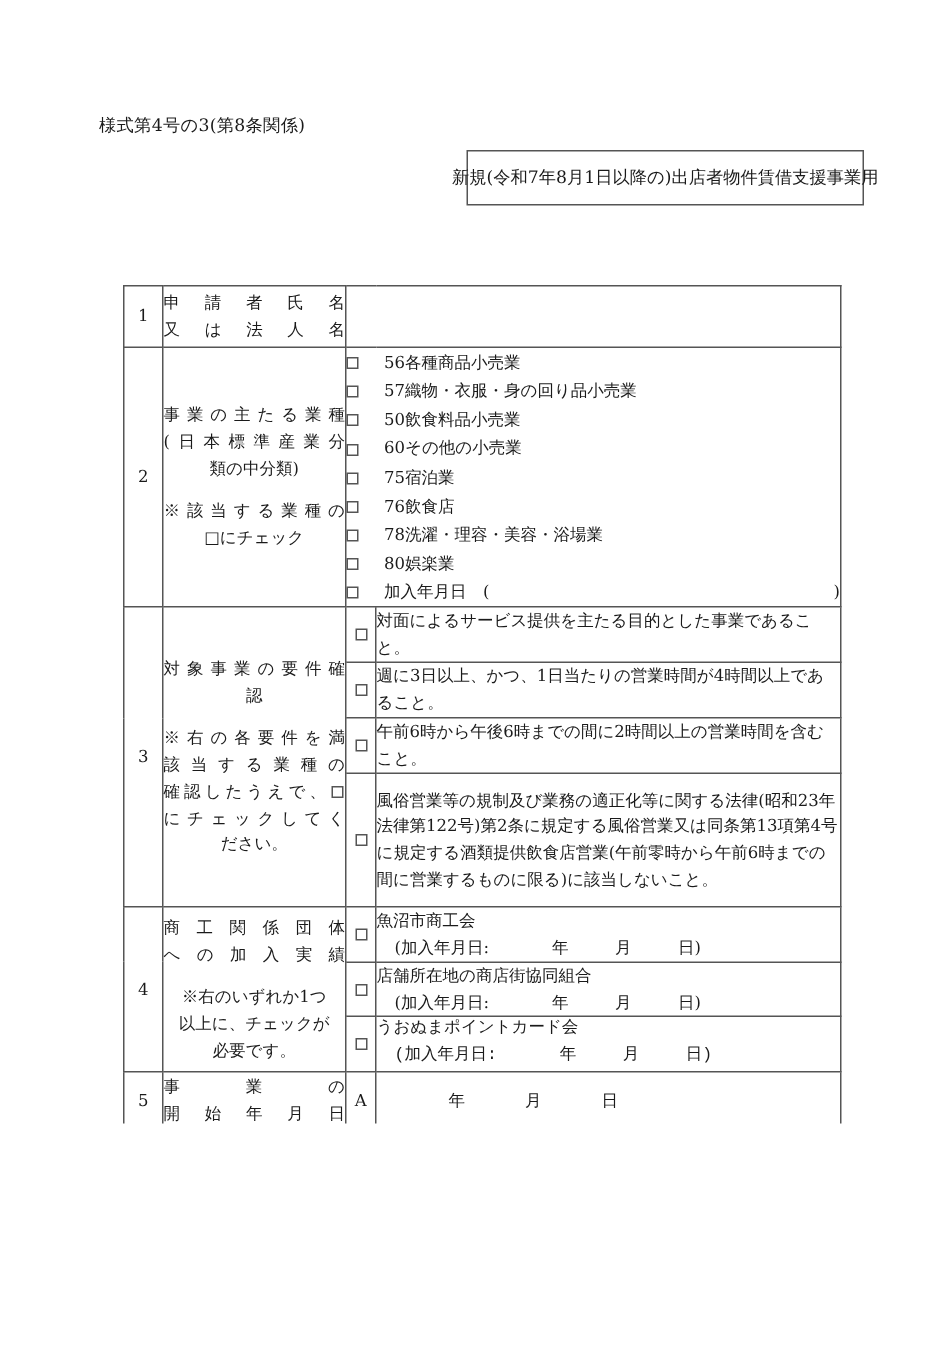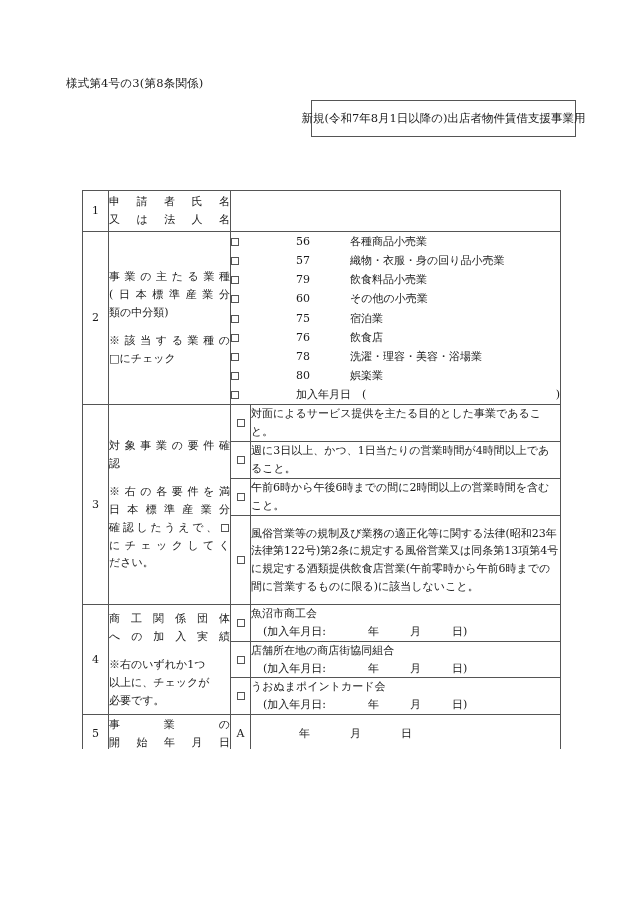--- a/index.html
+++ b/index.html
@@ -99,21 +99,21 @@
     vertical-align: middle;
   }
 
   
   .just {
     text-align: justify;
     text-align-last: justify;
     display: block;
     white-space: nowrap;
   }
-  .plain { display: block; white-space: nowrap; }
+  .plain { display: block; white-space: nowrap; text-align: center; }
   .spacer-line { display: block; height: 0.95em; }
 
   .cbox {
     display: inline-block;
     width: 8px;
     height: 8px;
     border: 1px solid #555;
     box-sizing: border-box;
     vertical-align: middle;
   }
@@ -128,21 +128,21 @@
   }
 
   
   .ind-list { display: block; }
   .ind-row {
     display: block;
     white-space: nowrap;
     line-height: 1.74;
   }
   .ind-row .bx { margin-right: 17px; }
-  .ind-label { display: inline-block; margin-left: 40px; }
+  .ind-label { display: inline-block; }
   .ind-paren-right { float: right; }
 
   
   .mem-name { display: block; white-space: nowrap; }
   .mem-date { display: block; white-space: nowrap; padding-left: 12px; }
   .mem-date .sp-y { display: inline-block; width: 42px; }
   .mem-date .sp-m { display: inline-block; width: 31px; }
   .mem-date .sp-d { display: inline-block; width: 31px; }
 
   
@@ -188,39 +188,39 @@
           <span class="just">(日本標準産業分</span>
           <span class="plain">類の中分類)</span>
           <span class="spacer-line"></span>
           <span class="just">※該当する業種の</span>
           <span class="plain">□にチェック</span>
         </td>
         <td class="body" colspan="2">
           <span class="ind-list">
             <span class="ind-row"><span class="cbox bx"></span><span class="ind-label">56</span><span class="ind-label">各種商品小売業</span></span>
             <span class="ind-row"><span class="cbox bx"></span><span class="ind-label">57</span><span class="ind-label">織物・衣服・身の回り品小売業</span></span>
-            <span class="ind-row"><span class="cbox bx"></span><span class="ind-label">79</span><span class="ind-label">飲食料品小売業</span></span>
+            <span class="ind-row"><span class="cbox bx"></span><span class="ind-label">50</span><span class="ind-label">飲食料品小売業</span></span>
             <span class="ind-row"><span class="cbox bx"></span><span class="ind-label">60</span><span class="ind-label">その他の小売業</span></span>
             <span class="ind-row"><span class="cbox bx"></span><span class="ind-label">75</span><span class="ind-label">宿泊業</span></span>
             <span class="ind-row"><span class="cbox bx"></span><span class="ind-label">76</span><span class="ind-label">飲食店</span></span>
             <span class="ind-row"><span class="cbox bx"></span><span class="ind-label">78</span><span class="ind-label">洗濯・理容・美容・浴場業</span></span>
             <span class="ind-row"><span class="cbox bx"></span><span class="ind-label">80</span><span class="ind-label">娯楽業</span></span>
             <span class="ind-row"><span class="cbox bx"></span><span class="ind-label">加入年月日　(</span><span class="ind-paren-right">)</span></span>
           </span>
         </td>
       </tr>
 
       <tr>
         <td class="num" rowspan="4">3</td>
         <td class="label" rowspan="4">
           <span class="just">対象事業の要件確</span>
           <span class="plain">認</span>
           <span class="spacer-line"></span>
           <span class="just">※右の各要件を満</span>
-          <span class="just">日本標準産業分</span>
+          <span class="just">該当する業種の</span>
           <span class="just"><span>確認したうえで、</span><span class="cbox-inline"></span></span>
           <span class="just">にチェックしてく</span>
           <span class="plain">ださい。</span>
         </td>
         <td class="chk"><span class="cbox"></span></td>
         <td class="body" style="height:36px;">対面によるサービス提供を主たる目的とした事業であること。</td>
       </tr>
       <tr>
         <td class="chk"><span class="cbox"></span></td>
         <td class="body" style="height:36px;">週に3日以上、かつ、1日当たりの営業時間が4時間以上であること。</td>
@@ -252,21 +252,21 @@
       </tr>
       <tr>
         <td class="chk"><span class="cbox"></span></td>
         <td class="body" style="height:34px;margin-top:13px;">
           <span class="mem-name">店舗所在地の商店街協同組合</span>
           <span class="mem-date"><span>(加入年月日:</span><span class="sp-y"></span><span>年</span><span class="sp-m"></span><span>月</span><span class="sp-d"></span><span>日)</span></span>
         </td>
       </tr>
       <tr>
         <td class="chk"><span class="cbox"></span></td>
-        <td class="body" style="height:34px;">
+        <td class="body" style="height:34px;font-family:Liberation Mono, monospace;">
           <span class="mem-name">うおぬまポイントカード会</span>
           <span class="mem-date"><span>(加入年月日:</span><span class="sp-y"></span><span>年</span><span class="sp-m"></span><span>月</span><span class="sp-d"></span><span>日)</span></span>
         </td>
       </tr>
 
       <tr>
         <td class="num">5</td>
         <td class="label">
           <span class="just">事業の</span>
           <span class="just">開始年月日</span>

